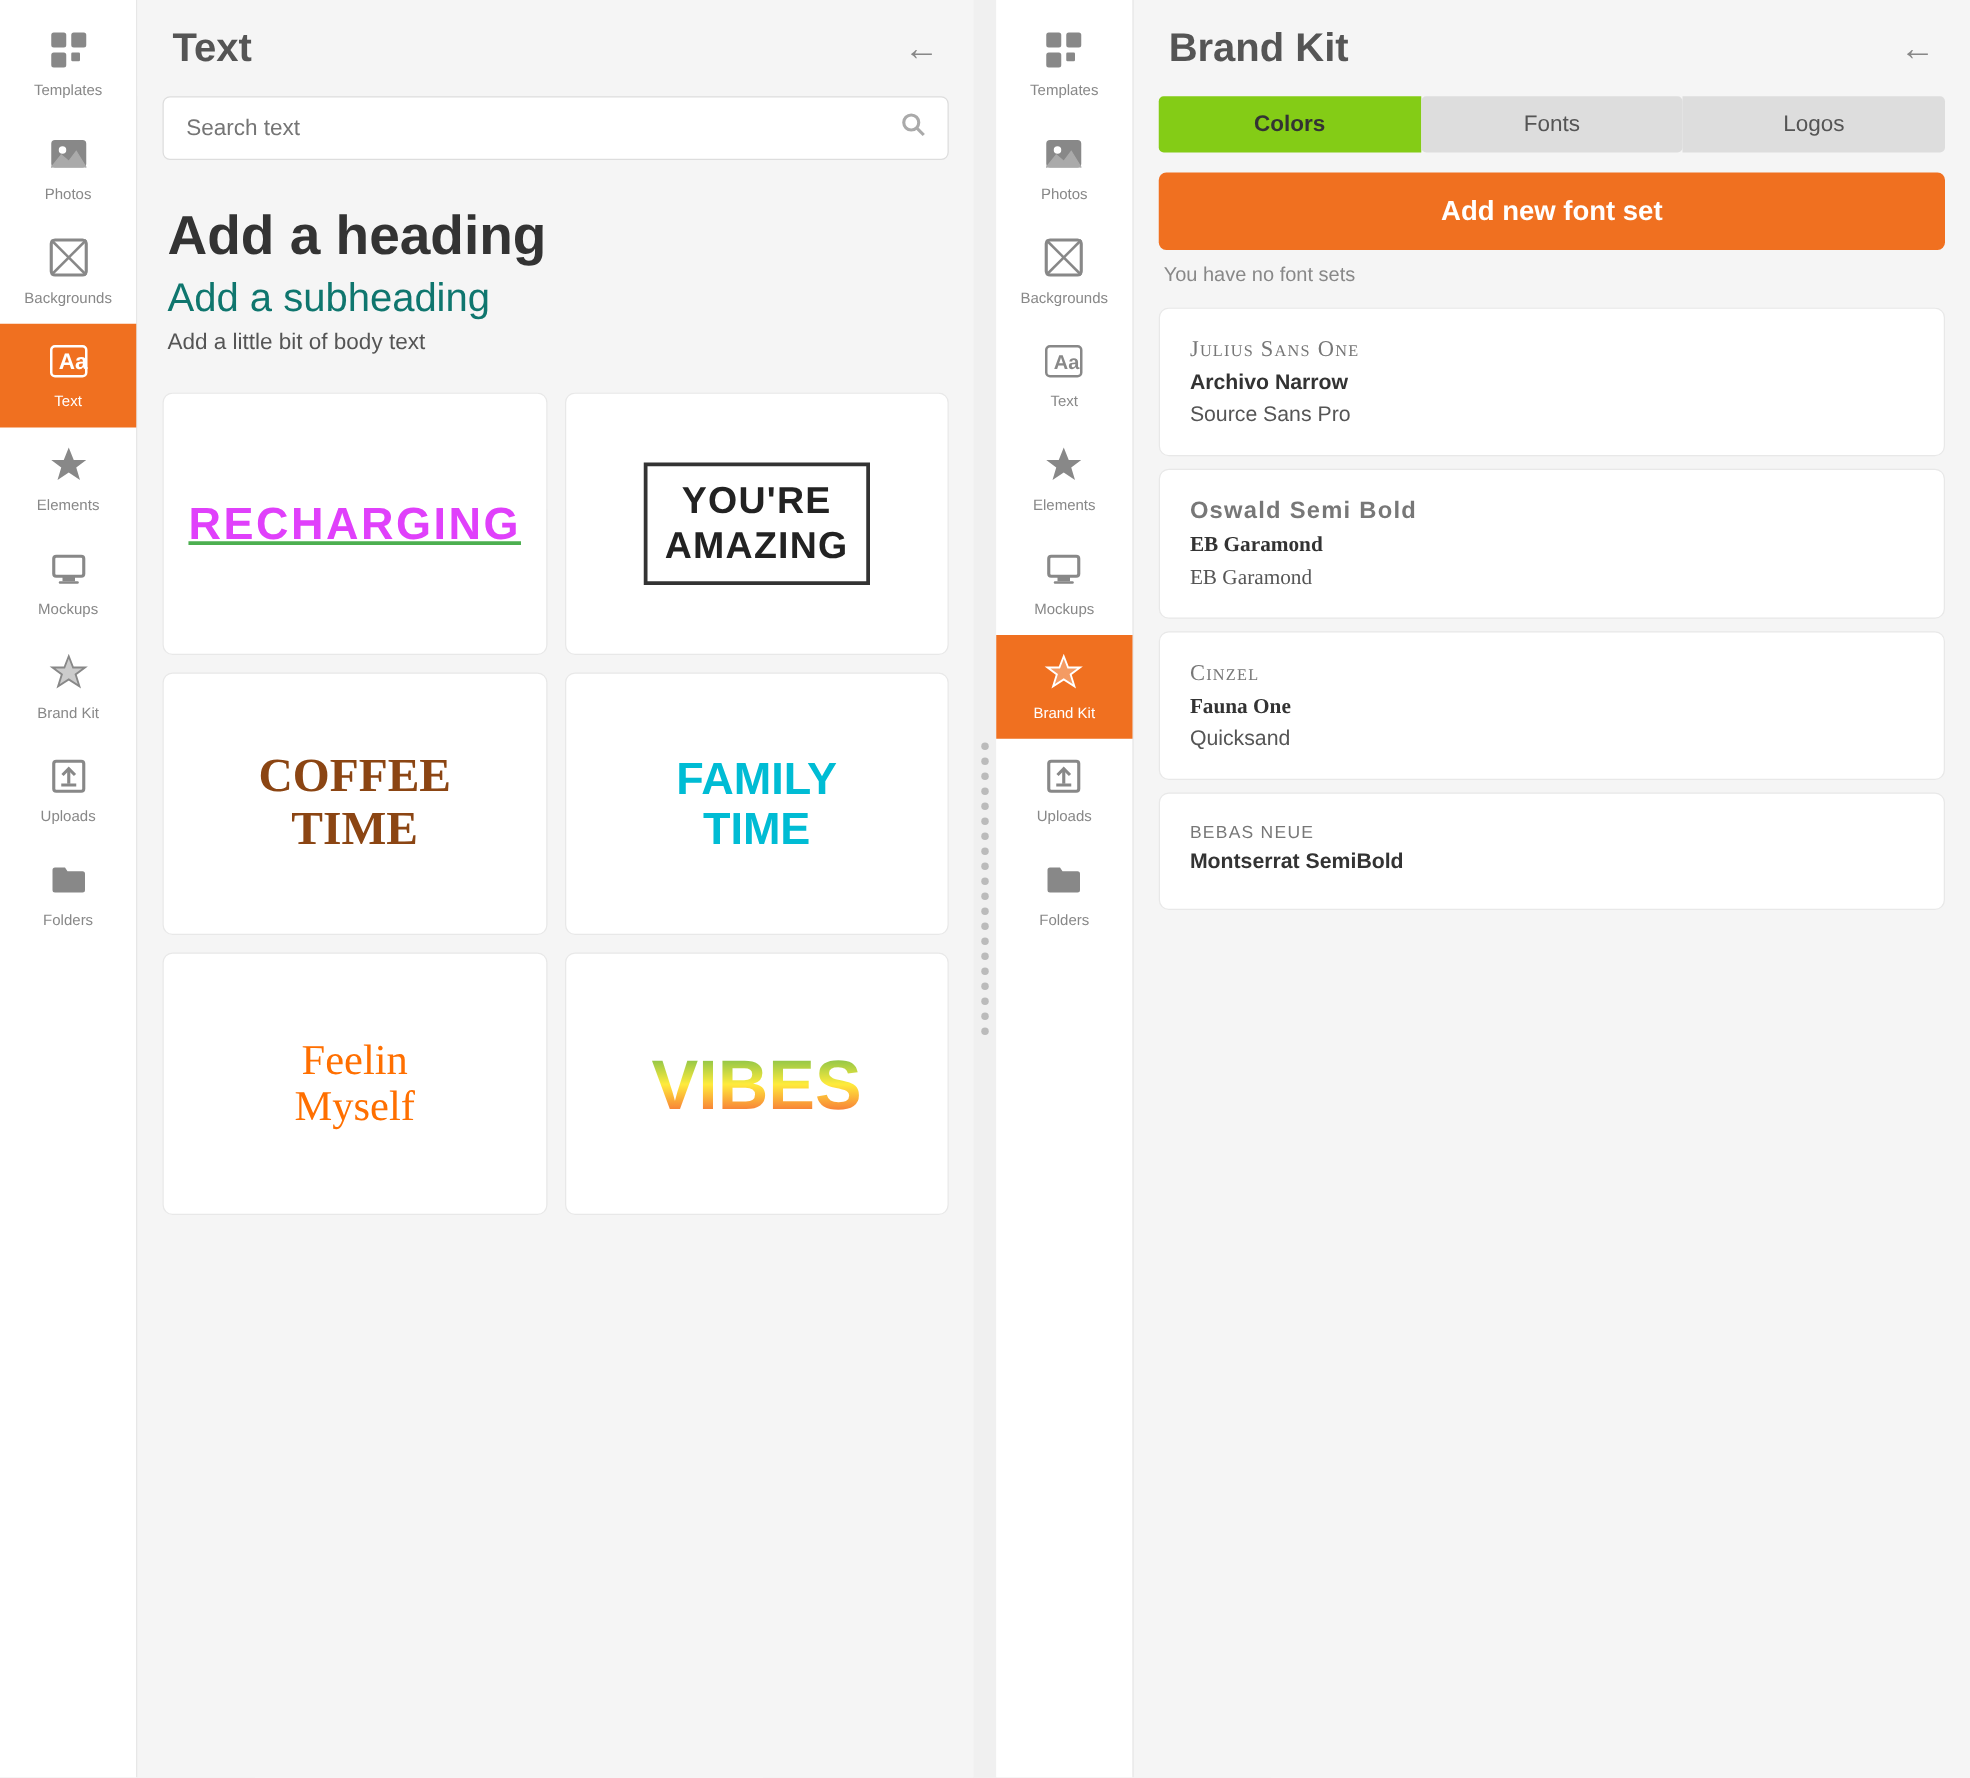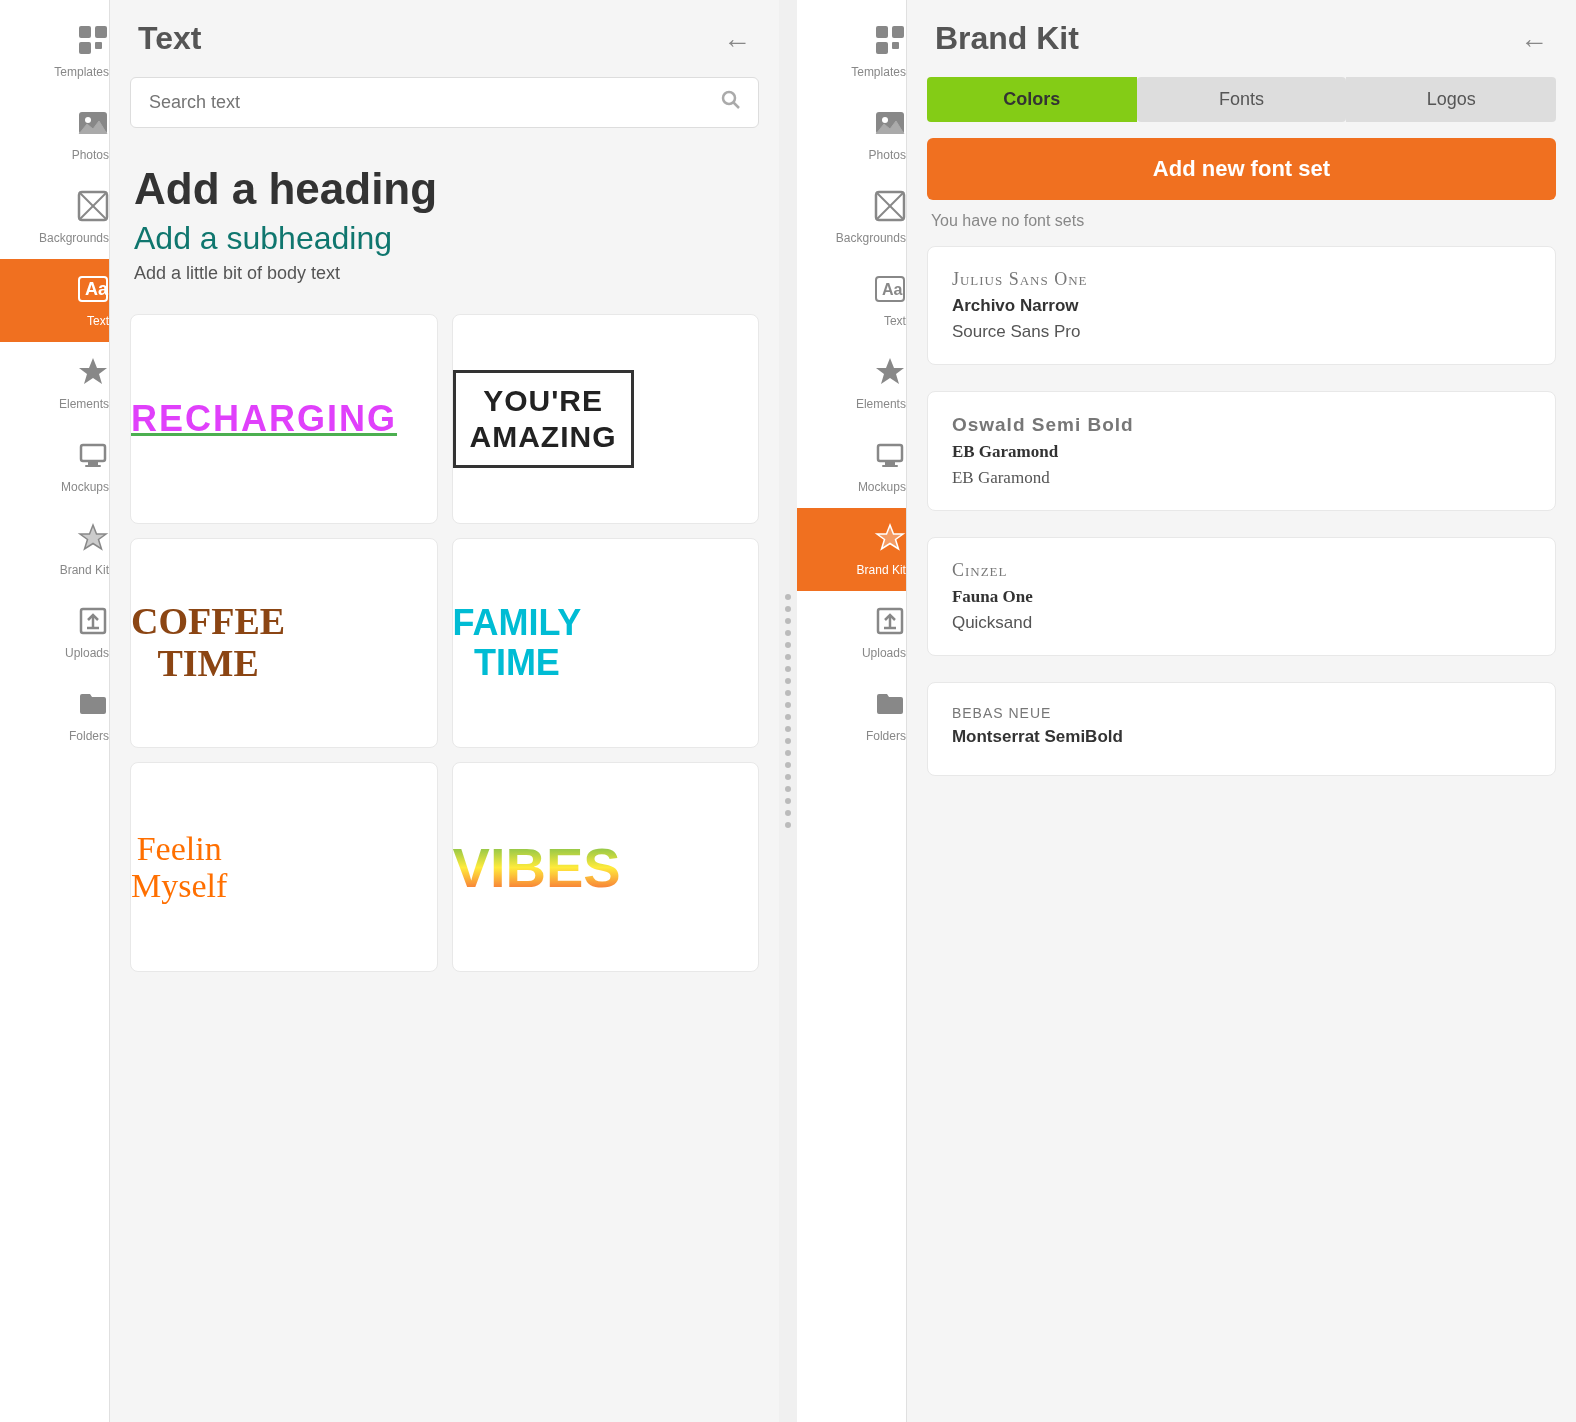--- a/index.html
+++ b/index.html
@@ -26,21 +26,21 @@
       display: flex;
       flex-direction: column;
       align-items: center;
       padding: 10px 0;
       border-right: 1px solid #e0e0e0;
     }
 
     .sidebar-item {
       display: flex;
       flex-direction: column;
-      align-items: flex-end;
+      align-items: center;
       justify-content: center;
       width: 100%;
       padding: 14px 0;
       cursor: pointer;
       color: #888;
       font-size: 13px;
       gap: 4px;
     }
 
     .sidebar-item.active {
@@ -143,21 +143,21 @@
       gap: 14px;
       padding: 0 20px;
       overflow-y: auto;
     }
 
     .text-card {
       background: #fff;
       border-radius: 8px;
       display: flex;
       align-items: center;
-      justify-content: flex-start;
+      justify-content: center;
       height: 210px;
       cursor: pointer;
       border: 1px solid #e8e8e8;
       overflow: hidden;
     }
 
     
     .card-recharging {
       font-family: Impact, sans-serif;
       font-size: 36px;
@@ -317,21 +317,21 @@
       margin: 0 20px 16px 24px;
       color: #888;
       font-size: 16px;
     }
 
     
     .font-sets {
       padding: 0 20px;
       display: flex;
       flex-direction: column;
-      gap: 26px;
+      gap: 10px;
       overflow-y: auto;
     }
 
     .font-set-card {
       background: #fff;
       border-radius: 8px;
       padding: 22px 24px;
       border: 1px solid #e8e8e8;
     }
 

